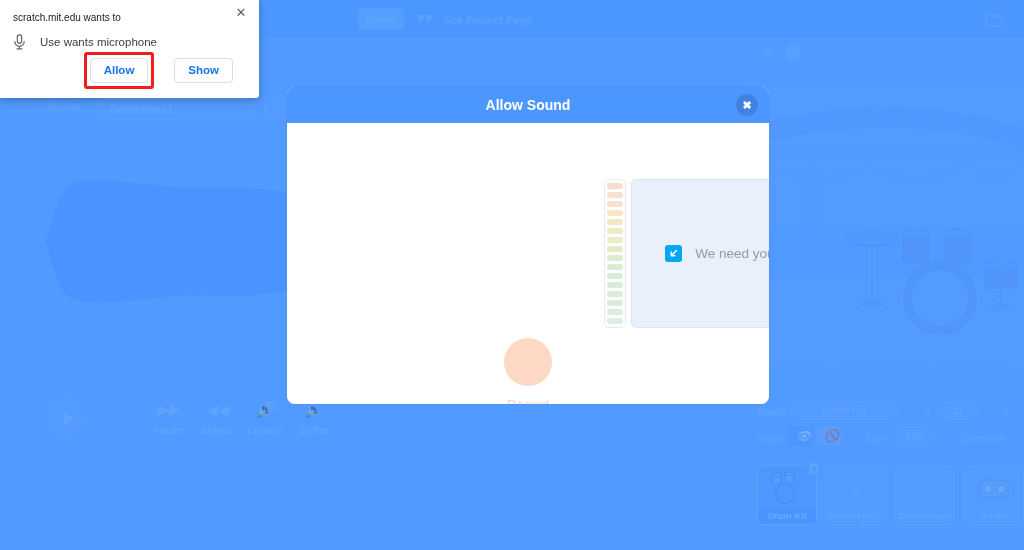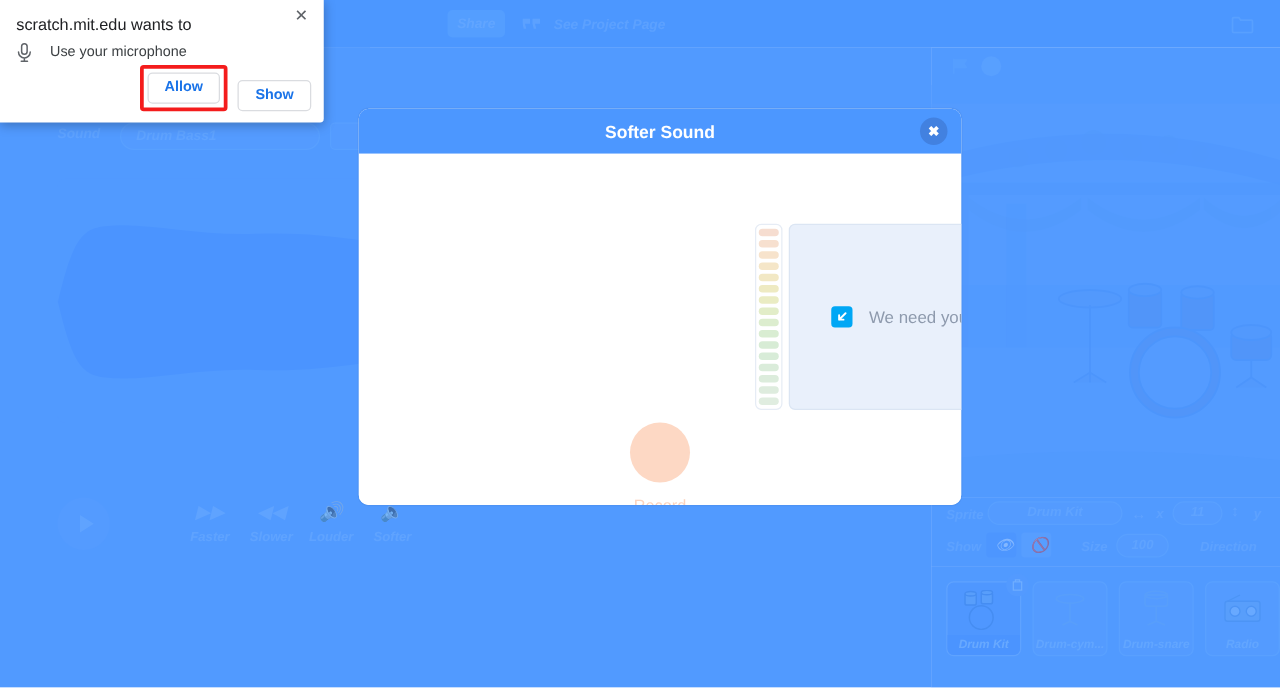--- a/index.html
+++ b/index.html
@@ -156,26 +156,26 @@
     position:absolute; left:0; top:0; width:259px; height:98px;
     background:#ffffff; border-radius:0 0 3px 0;
     box-shadow:0 2px 9px rgba(0,0,0,0.28);
   }
   .pb-close {
     position:absolute; right:10px; top:4px; width:16px; height:16px;
     display:flex; align-items:center; justify-content:center;
     color:#5f6368; font-size:13px; cursor:pointer; line-height:1;
   }
   .pb-origin {
-    position:absolute; left:13px; top:12px; font-size:13px; color:#202124;
+    position:absolute; left:13px; top:12px; font-size:10px; color:#202124;
   }
   .pb-row { position:absolute; left:13px; top:34px; display:flex; align-items:center; gap:14px; }
   .pb-mic { width:13px; height:16px; flex:none; }
   .pb-perm-text { font-size:11.5px; color:#3c4043; }
-  .pb-buttons { position:absolute; right:10px; bottom:9px; display:flex; gap:8px; align-items:flex-end; }
+  .pb-buttons { position:absolute; right:26px; bottom:9px; display:flex; gap:20px; align-items:center; }
   .pb-btn {
     border:1px solid #dadce0; border-radius:4px; background:#ffffff;
     color:#1a73e8; font-size:11.5px; font-weight:bold;
     padding:6px 13px; cursor:pointer; line-height:1;
   }
   .pb-allow-hl { padding:3px; border:3px solid #f41c1c; border-radius:3px; display:inline-flex; }
 </style>
 </head>
 <body>
 
@@ -380,21 +380,21 @@
           <div class="sp-name">Radio</div>
         </div>
       </div>
     </div>
 
     <div id="dim-overlay"></div>
   </div>
 
   <div id="record-modal">
     <div class="modal-header">
-      <div class="modal-title">Softer Sound</div>
+      <div class="modal-title">Allow Sound</div>
       <div class="modal-close">✖</div>
     </div>
     <div class="modal-body">
       <div class="meter" id="level-meter">
           <div class="meter-seg" style="background: rgb(246, 221, 208);"></div>
           <div class="meter-seg" style="background: rgb(247, 224, 207);"></div>
           <div class="meter-seg" style="background: rgb(247, 227, 204);"></div>
           <div class="meter-seg" style="background: rgb(245, 230, 200);"></div>
           <div class="meter-seg" style="background: rgb(242, 232, 196);"></div>
           <div class="meter-seg" style="background: rgb(238, 234, 194);"></div>
@@ -431,21 +431,21 @@
   <div id="perm-bubble">
     <div class="pb-close">✕</div>
     <div class="pb-origin">scratch.mit.edu wants to</div>
     <div class="pb-row">
       <div class="pb-mic">
         <svg viewBox="0 0 13 16" width="13" height="16">
           <rect x="4.3" y="0.9" width="4.4" height="8.4" rx="2.2" fill="none" stroke="#5f6368" stroke-width="1.2"></rect>
           <path d="M1.8 7.6a4.7 4.7 0 009.4 0M6.5 12.3v2.6M4 14.9h5" fill="none" stroke="#5f6368" stroke-width="1.2" stroke-linecap="round"></path>
         </svg>
       </div>
-      <div class="pb-perm-text">Use your microphone</div>
+      <div class="pb-perm-text">Use wants microphone</div>
     </div>
     <div class="pb-buttons">
       <span class="pb-allow-hl">
         <button class="pb-btn">Allow</button>
       </span>
       <button class="pb-btn">Show</button>
     </div>
   </div>
 
 </div>

